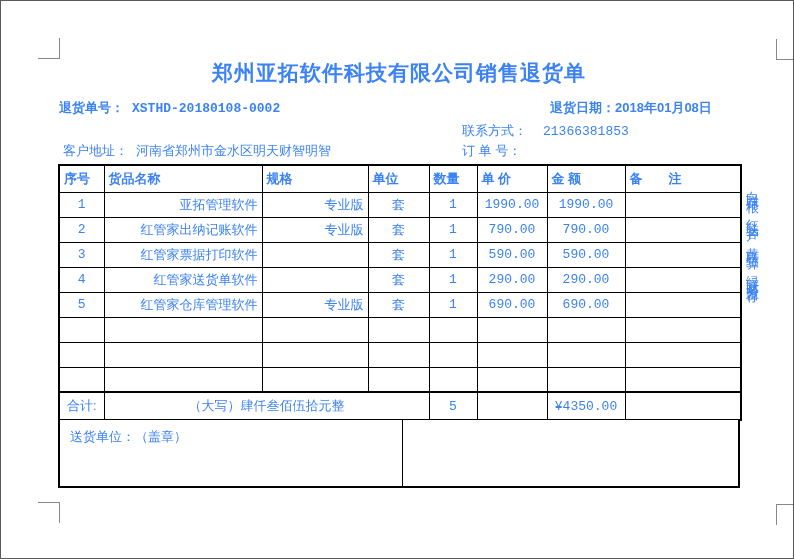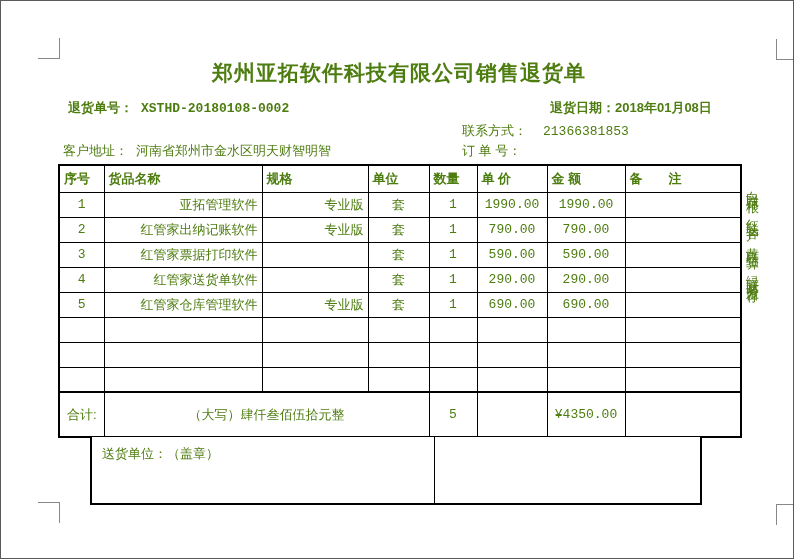--- a/index.html
+++ b/index.html
@@ -1,19 +1,19 @@
 <!DOCTYPE html>
 <html><head>
 <meta charset="utf-8">
 <style>
   html,body { margin:0; padding:0; background:#fff; }
   .screen {
     position:relative; width:794px; height:559px; box-sizing:border-box;
     background:#ffffff; border:1px solid #5a5a5a; overflow:hidden;
-    font-family:"Liberation Sans", sans-serif; color:#4d7c0f;
+    font-family:"Liberation Sans", sans-serif; color:#3b82f6;
   }
   
   .mark { position:absolute; }
   .mark-tl { left:37px; top:37px; width:21px; height:20px; border-right:1px solid #888; border-bottom:1px solid #888; }
   .mark-tr { left:775px; top:38px; width:18px; height:20px; border-left:1px solid #888; border-bottom:1px solid #888; }
   .mark-bl { left:37px; top:501px; width:21px; height:20px; border-right:1px solid #888; border-top:1px solid #888; }
   .mark-br { left:775px; top:503px; width:18px; height:20px; border-left:1px solid #888; border-top:1px solid #888; }
 
   .title {
     position:absolute; left:57px; top:58px; width:682px;
@@ -29,28 +29,28 @@
   .form-area { position:absolute; left:57px; top:163px; width:682px; }
   table.items { border-collapse:collapse; width:682px; table-layout:fixed; border:2px solid #000; }
   table.items th, table.items td {
     border:1px solid #000; padding:0 4px; overflow:hidden; white-space:nowrap; box-sizing:border-box;
   }
   table.items th { height:27px; font-size:13px; font-weight:bold; text-align:left; }
   table.items td { height:25px; font-size:13px; }
   td.c0,td.c3,td.c4,td.c5,td.c6 { text-align:center; }
   td.c1,td.c2,td.c7 { text-align:right; padding-left:6px; }
   td.c0,td.c4,td.c5,td.c6 { font-family:"Liberation Mono","DejaVu Sans Mono",monospace; font-size:13px; }
-  tr.total-row td { border-top:2px solid #000; height:45px; }
+  tr.total-row td { border-top:2px solid #000; height:28px; }
   td.t-label { text-align:center; }
   td.t-words { text-align:center; padding-left:8px; }
   td.t-qty, td.t-amount { text-align:center; font-family:"Liberation Mono","DejaVu Sans Mono",monospace; }
 
   .sign-section {
-    display:flex; width:612px; height:68px; box-sizing:border-box;
-    border:2px solid #000; border-top:none; margin-top:-1px; background:#fff;margin-left:32px;
+    display:flex; width:682px; height:68px; box-sizing:border-box;
+    border:2px solid #000; border-top:none; margin-top:-1px; background:#fff;
   }
   .sign-cell { box-sizing:border-box; padding:8px 10px; font-size:13px; }
   .sign-sender { width:343px; border-right:1px solid #000; }
   .sign-receiver { flex:1; }
 
   .side-note {
     position:absolute; left:743px; top:180px; height:300px;
     writing-mode:vertical-rl; text-orientation:upright;
     font-size:13px; letter-spacing:3px; line-height:16px; white-space:nowrap;
   }
@@ -60,21 +60,21 @@
 
 <div class="screen">
 
   <div class="mark mark-tl"></div>
   <div class="mark mark-tr"></div>
   <div class="mark mark-bl"></div>
   <div class="mark mark-br"></div>
 
   <div class="title">郑州亚拓软件科技有限公司销售退货单</div>
 
-  <div class="info b" style="left:67px; top:98px;text-align:right;">
+  <div class="info b" style="left:58px; top:98px;text-align:right;">
     <span class="lbl">退货单号：</span><span class="mono val-gap">XSTHD-20180108-0002</span>
   </div>
   <div class="info b" style="left:549px; top:98px;">
     <span class="lbl">退货日期：</span><span>2018年01月08日</span>
   </div>
 
   <div class="info" style="left:461px; top:121px;">
     <span class="lbl">联系方式：</span><span class="mono val-gap-wide">21366381853</span>
   </div>
 

